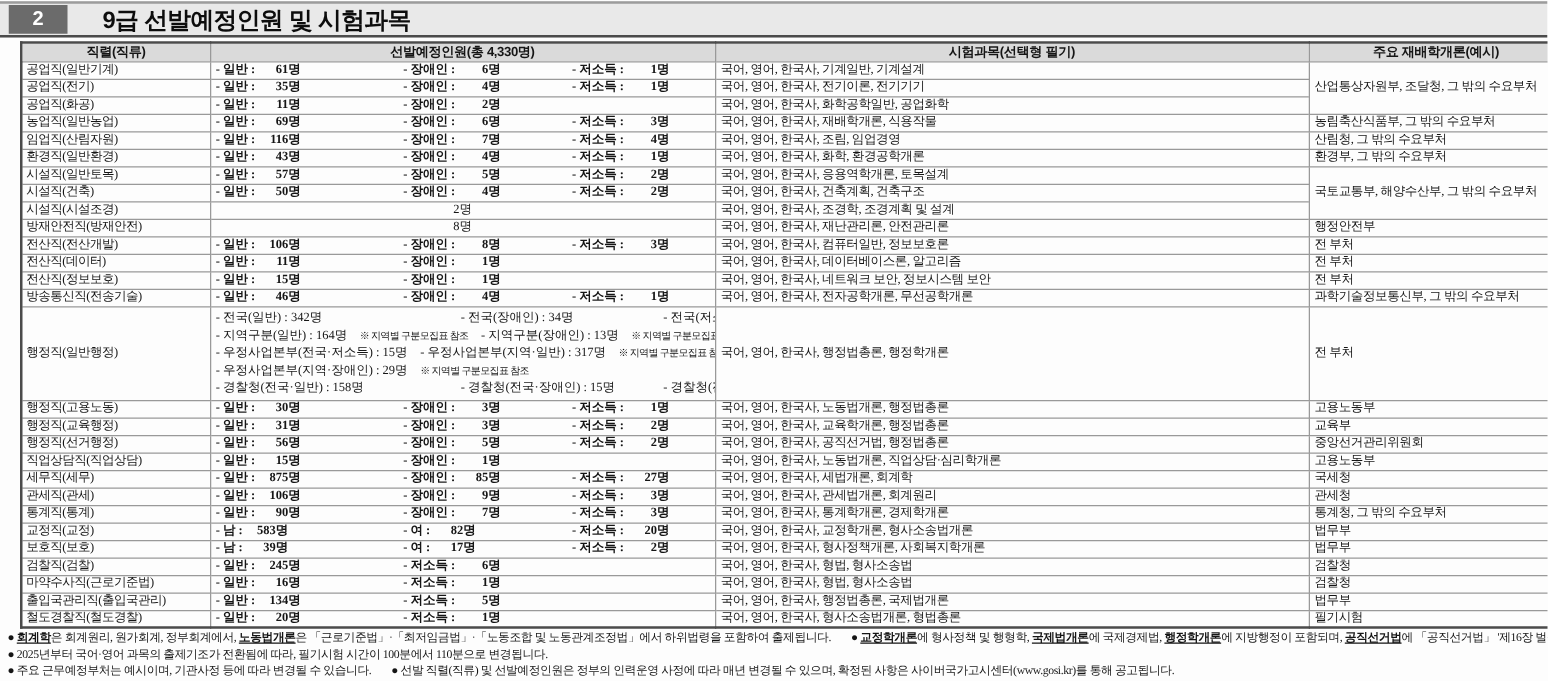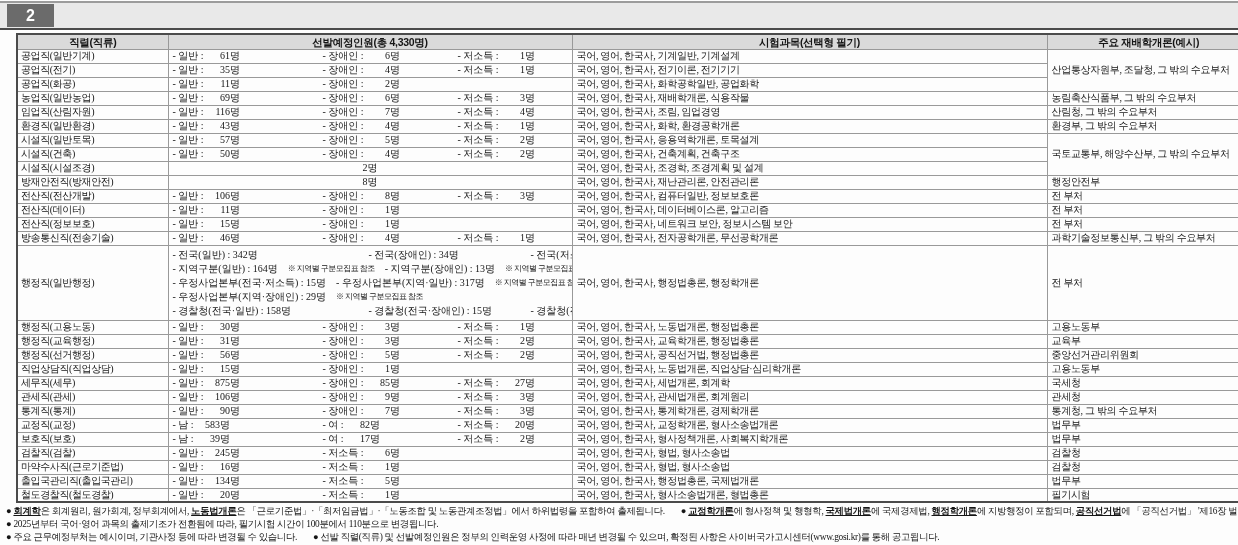--- a/index.html
+++ b/index.html
@@ -41,21 +41,21 @@
     font-family:"Liberation Sans", sans-serif; font-weight:bold;
     font-size:10.5px; text-align:center; letter-spacing:-0.3px;
   }
   table.main tr.rw { height:14px; }
   tr.group-start > td { border-top:1.6px solid #666666; }
   td.c-series { padding:0 3px; letter-spacing:-0.4px; }
   td.c-quota  { padding:0 4px; }
   td.c-subj   { padding:0 4px; letter-spacing:-0.3px; }
   td.c-dept   { padding:0 4px; letter-spacing:-0.3px; }
 
-  .quota-grid { display:grid; grid-template-columns:150px 135px 1fr; }
+  .quota-grid { display:grid; grid-template-columns:150px 135px 1fr;font-weight:bold; }
   .quota-grid .seg { white-space:nowrap; }
   .num { display:inline-block; min-width:34px; text-align:right; }
   .quota-center { text-align:center; width:100%; }
 
   .quota-lines { padding:2px 0; }
   .quota-lines .qline { display:flex; gap:10px; line-height:14px; white-space:nowrap; }
   .quota-lines .qline.g3 { display:grid; grid-template-columns:186px 152px 1fr; gap:10px; }
   .note-ref { font-size:8px; align-self:center; letter-spacing:-0.5px; }
 
   
@@ -63,20 +63,21 @@
     font-size:9.4px; line-height:13px; letter-spacing:-0.3px; }
   .footnote { white-space:nowrap; }
   .footnote u { text-decoration:underline; font-weight:bold;text-align:right; }
   .sp { display:inline-block; width:16px; }
 </style>
 </head>
 <body>
 
 <div class="title-strip">
   <div class="num-badge">2</div>
+  <div class="page-title">9급 선발예정인원 및 시험과목</div>
 </div>
 
 <table class="main">
   <colgroup>
     <col style="width:151px">
       <col style="width:404px">
       <col style="width:475px">
       <col style="width:204px">
   </colgroup>
   <thead>

